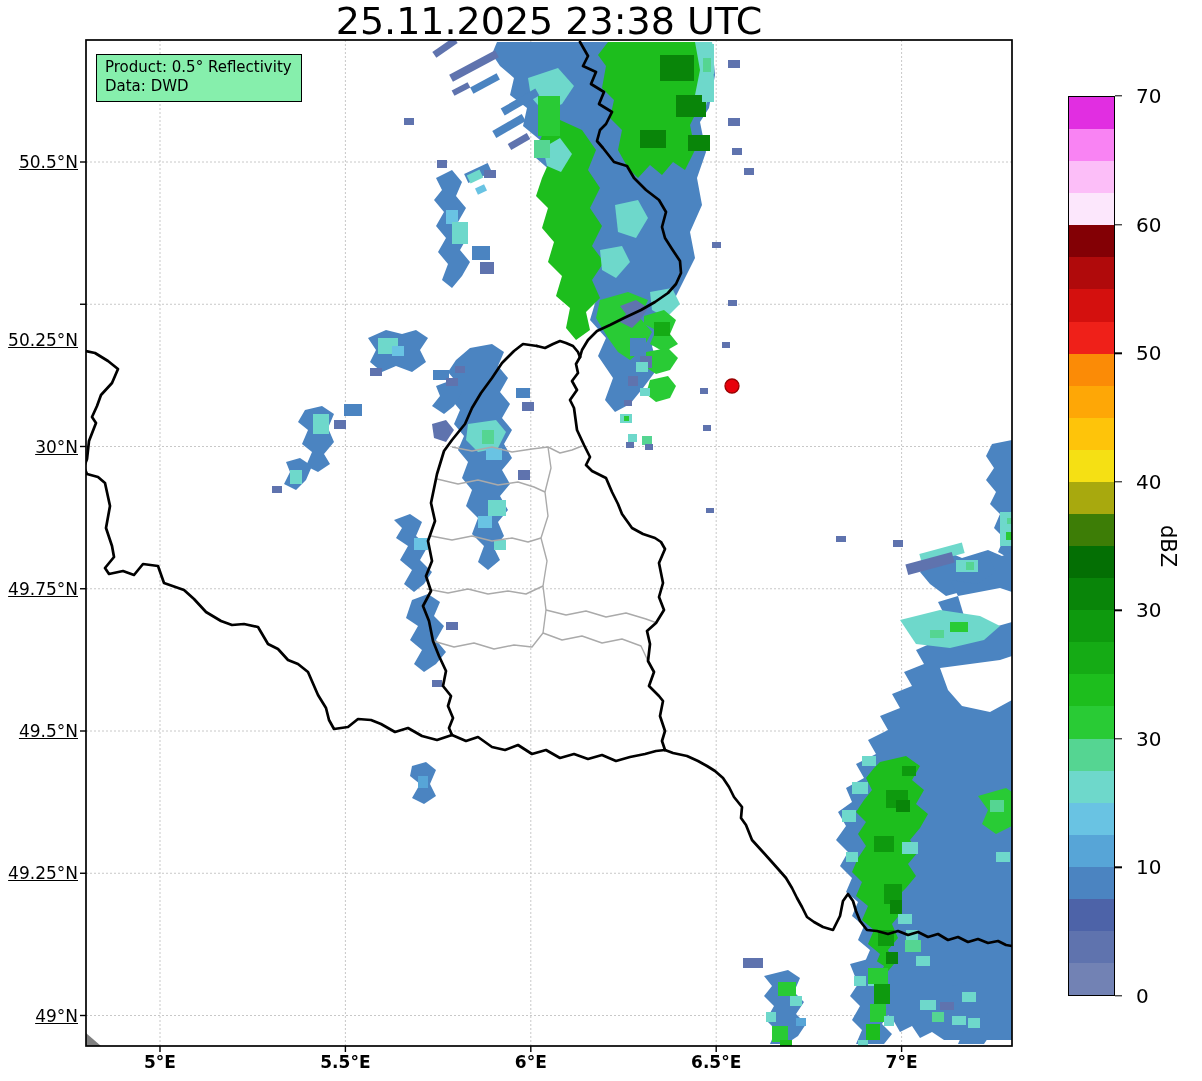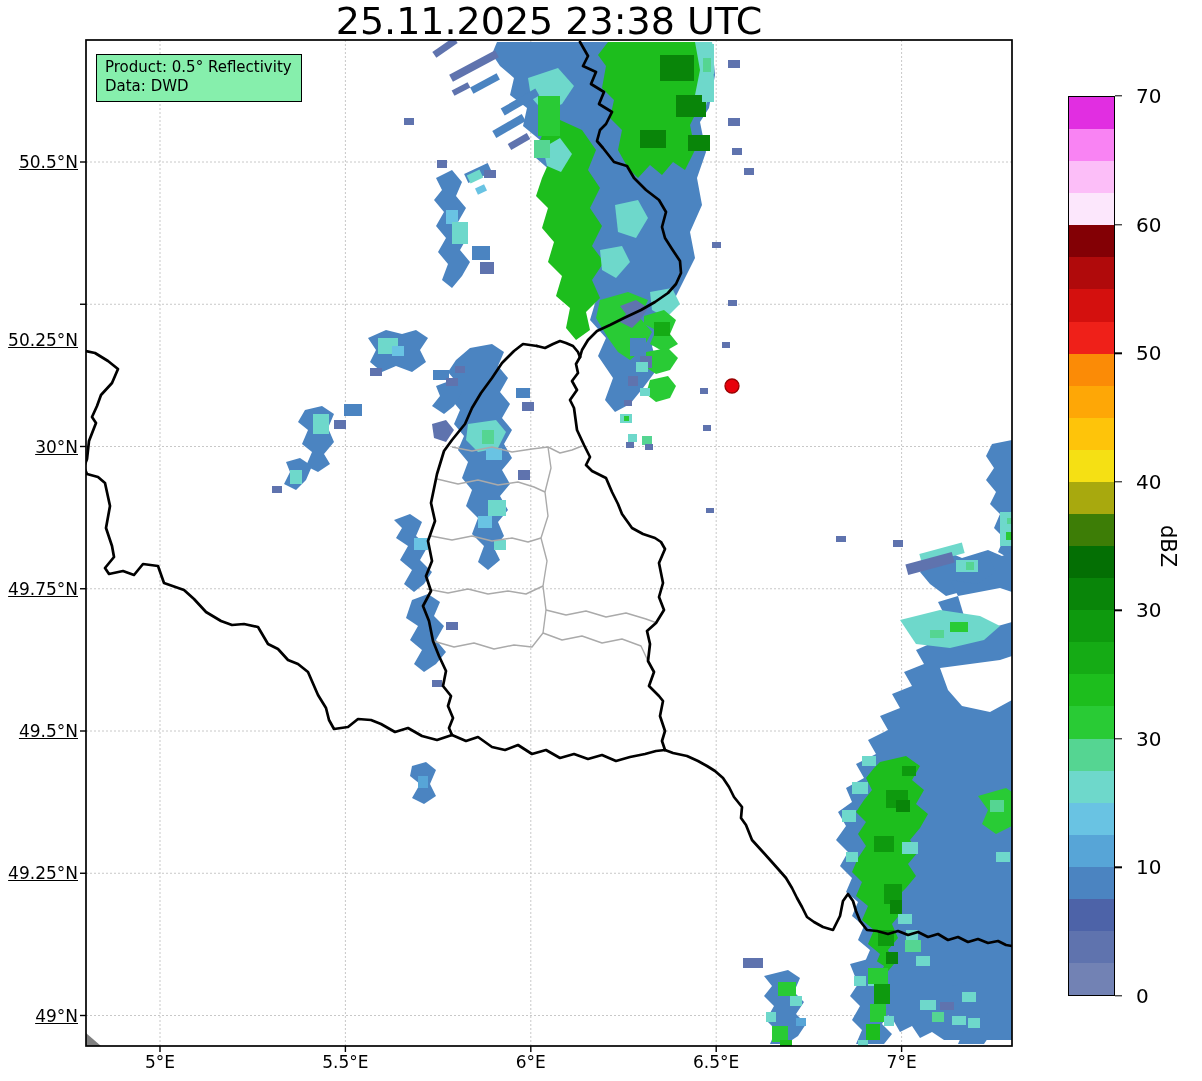--- a/index.html
+++ b/index.html
@@ -2,21 +2,21 @@
 <html><head>
 <meta charset="utf-8">
 <style>
   html,body{margin:0;padding:0;background:#ffffff;}
   body{width:1202px;height:1081px;position:relative;font-family:"DejaVu Sans","Liberation Sans",sans-serif;color:#000;}
   .fig-title{position:absolute;left:86px;top:4px;width:926px;text-align:center;font-size:38px;line-height:34px;color:#000;}
   #map-svg{position:absolute;left:0;top:0;}
   .product-box{position:absolute;left:96px;top:54px;background:#86efac;border:1.4px solid #000;padding:3px 9px 5px 8px;font-size:15px;line-height:19px;white-space:nowrap;}
   .axis-label{position:absolute;font-size:17px;color:#000;}
   .lat-label{width:76px;text-align:right;transform:translateY(-50%);left:2px;text-decoration:underline;}
-  .lon-label{transform:translateX(-50%);top:1052px;text-align:center;}
+  .lon-label{transform:translateX(-50%);top:1052px;text-align:center;font-weight:bold;}
   .cbar{position:absolute;left:1068px;top:96px;width:47px;height:900px;border:1.3px solid #000;box-sizing:border-box;display:flex;flex-direction:column;}
   .cbar-band{width:100%;flex:1 1 auto;}
   .cbar-ticklabel{position:absolute;left:1124px;font-size:20px;transform:translateY(-50%);color:#000;margin-left:12px;}
   .cbar-tick{position:absolute;left:1115px;width:7px;height:1.4px;background:#000;transform:translateY(-50%);}
   .cbar-unit{position:absolute;left:1168px;top:546px;transform:translate(-50%,-50%) rotate(90deg);font-size:21px;color:#000;}
 </style>
 </head>
 <body>
 
 <svg id="map-svg" width="1202" height="1081" viewBox="0 0 1202 1081">

